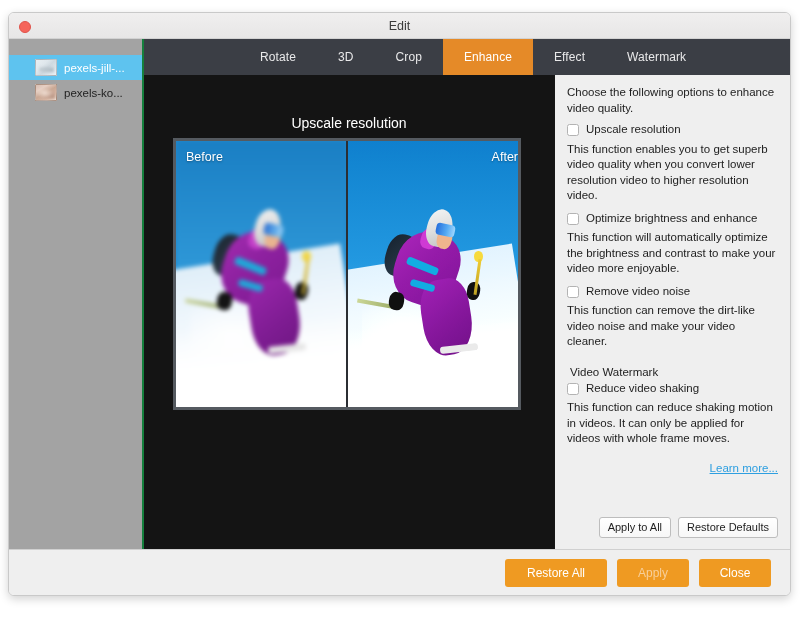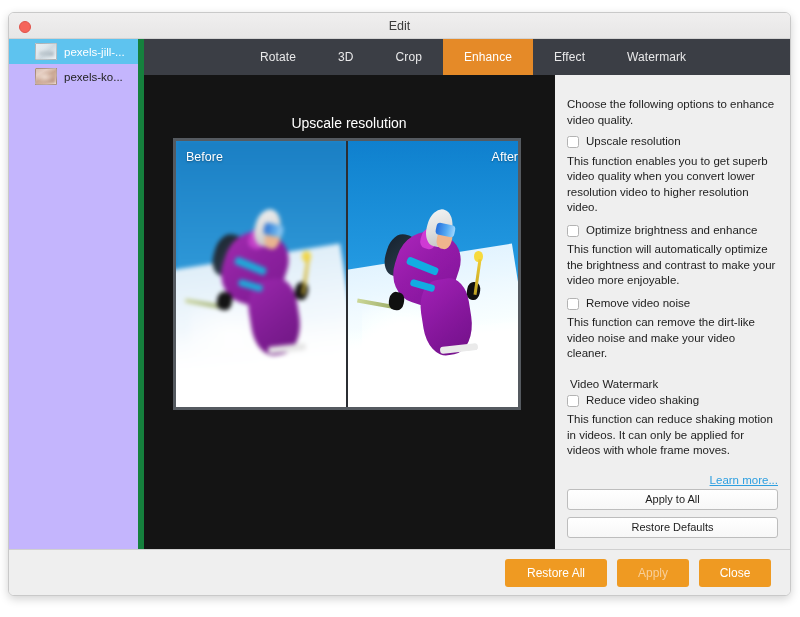--- a/index.html
+++ b/index.html
@@ -53,23 +53,23 @@
   #body {
     flex: 1;
     display: flex;
     min-height: 0;
   }
 
   
   #sidebar {
     width: 135px;
     min-width: 135px;
-    background: #c4b5fd;
-    border-right: 6px solid #15803d;
-    padding-top: 0;
+    background: #a3a3a3;
+    border-right: 2px solid #15803d;
+    padding-top: 16px;
     overflow: hidden;
   }
   .file-item {
     display: flex;
     align-items: center;
     height: 25px;
     padding-left: 26px;
     gap: 7px;
     font-size: 11.5px;
     color: #222;
@@ -325,21 +325,21 @@
   .after  .scene { filter: blur(0.2px) saturate(1.08) contrast(1.04); }
 
   
   #panel {
     width: 236px;
     min-width: 236px;
     background: #efefef;
     border-left: 1px solid #161616;
     display: flex;
     flex-direction: column;
-    padding: 22px 12px 0 12px;
+    padding: 10px 12px 0 12px;
   }
   .p-text {
     font-size: 11.5px;
     color: #1d1d1d;
     line-height: 1.35;
     margin: 0 0 4px 0;
   }
   .p-desc {
     font-size: 11.5px;
     color: #1d1d1d;
@@ -378,21 +378,20 @@
     font-size: 11.5px;
     color: #2e9fe0;
     text-decoration: underline;
   }
   #panel-spacer { flex: 1; }
   .panel-btn-row {
     display: flex;
     justify-content: flex-end;
     gap: 7px;
     padding-bottom: 11px;
-    flex-direction: column;
   }
   .sm-btn {
     font-size: 11px;
     color: #1d1d1d;
     background: linear-gradient(to bottom,#ffffff,#f7f7f7);
     border: 1px solid #bdbdbd;
     border-radius: 3px;
     padding: 3px 8px;
     line-height: 1.2;
     white-space: nowrap;

